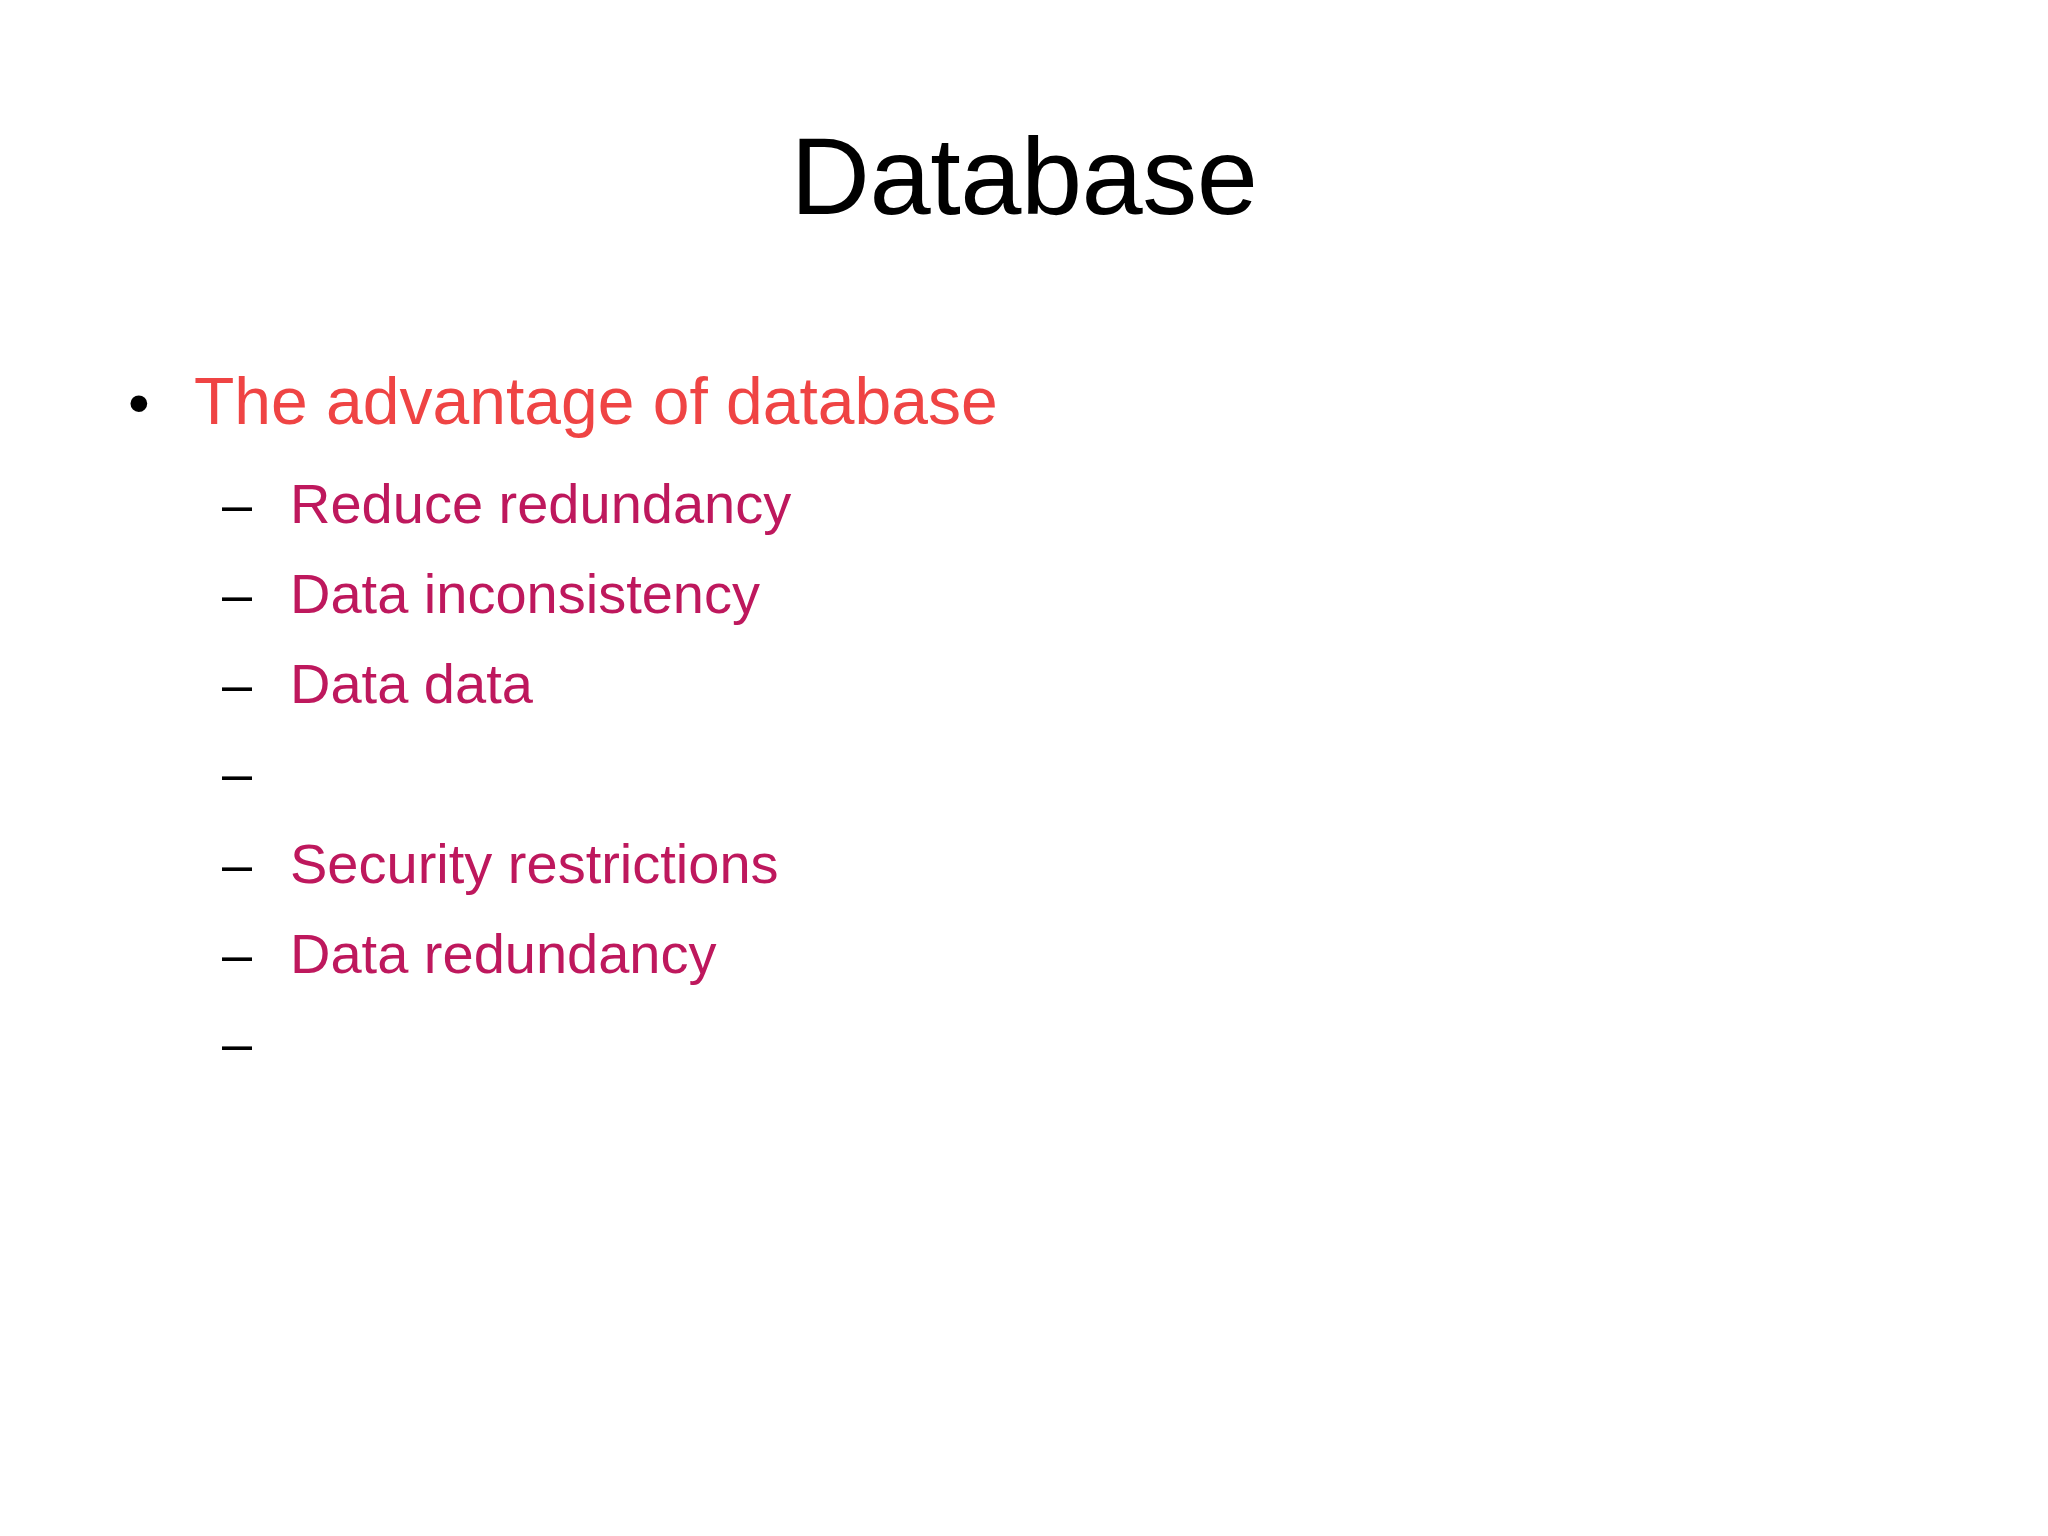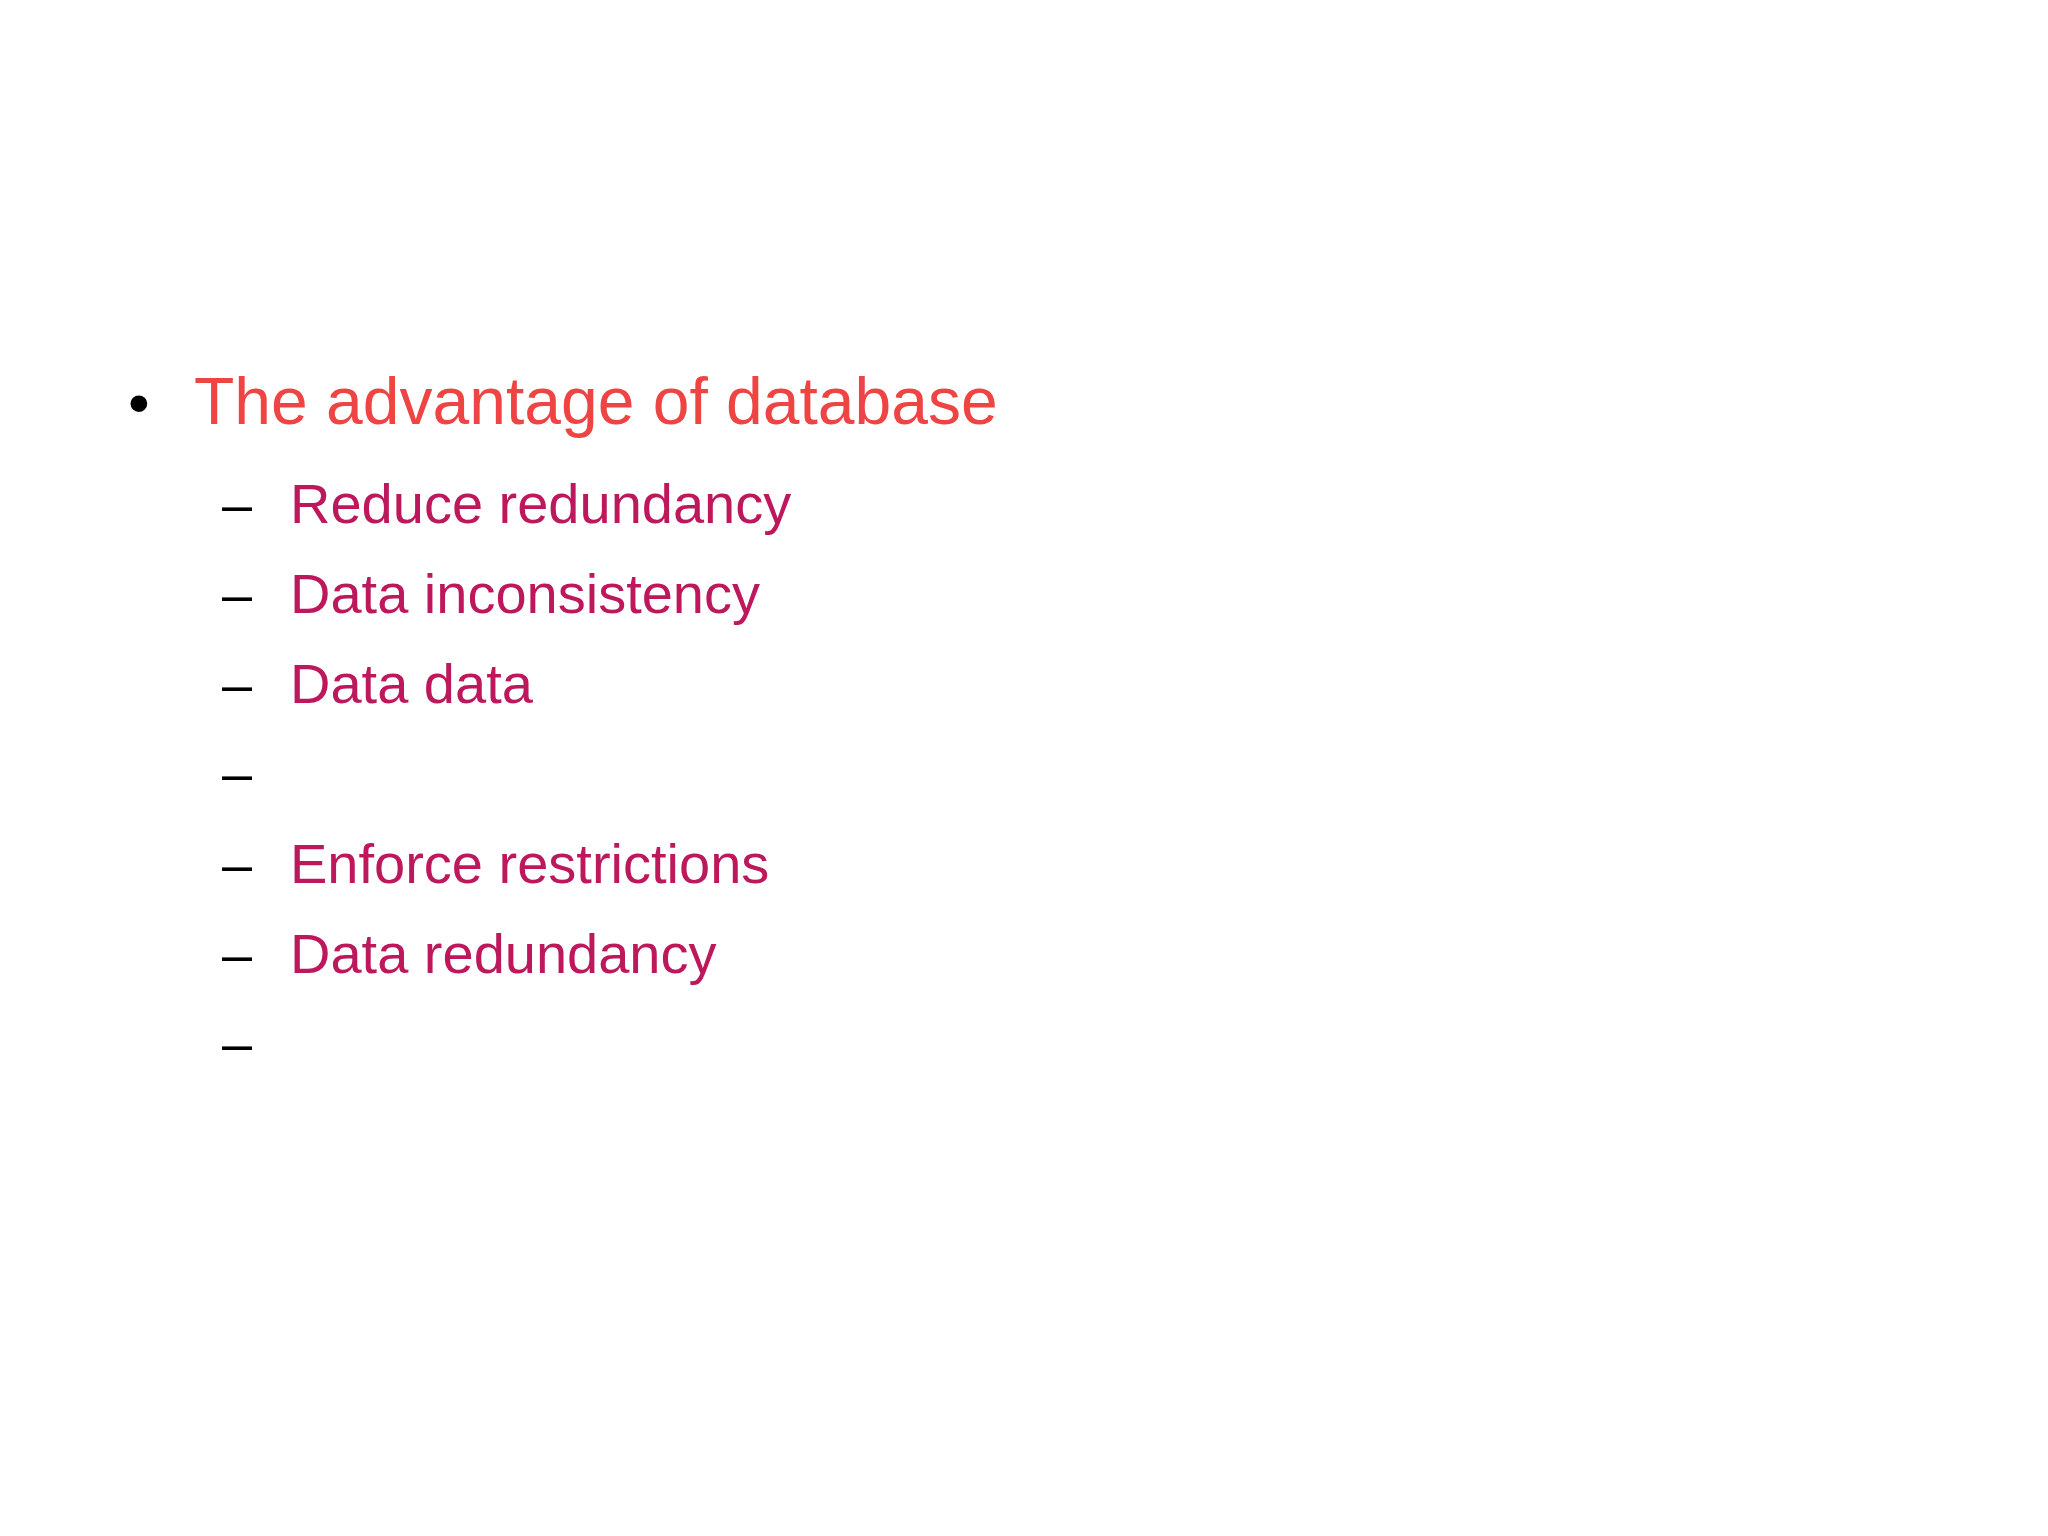--- a/index.html
+++ b/index.html
@@ -99,20 +99,21 @@
     line-height: 1;
     color: #be185d;
     white-space: nowrap;
   }
 </style>
 </head>
 <body>
 
 <div class="slide">
 
+  <div class="slide-title">Database</div>
 
   <div class="body-list">
 
     <div class="level1-item">
       <span class="level1-marker">•</span>
       <span class="level1-text">The advantage of database</span>
     </div>
 
     <div class="level2-group">
 
@@ -130,21 +131,21 @@
         <span class="level2-marker">–</span>
         <span class="level2-text">Data data</span>
       </div>
 
       <div class="level2-item">
         <span class="level2-marker">–</span>
       </div>
 
       <div class="level2-item">
         <span class="level2-marker">–</span>
-        <span class="level2-text">Enforce restrictions</span>
+        <span class="level2-text">Security restrictions</span>
       </div>
 
       <div class="level2-item">
         <span class="level2-marker">–</span>
         <span class="level2-text">Data redundancy</span>
       </div>
 
       <div class="level2-item">
         <span class="level2-marker">–</span>
       </div>

